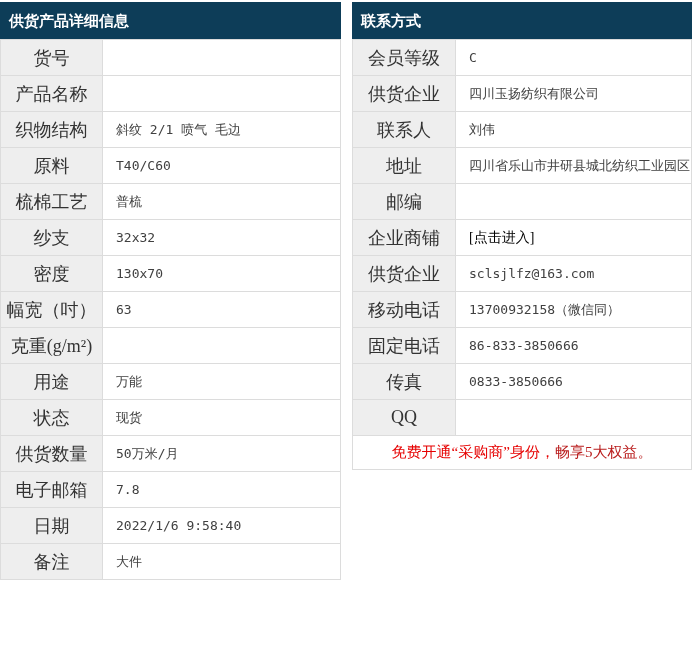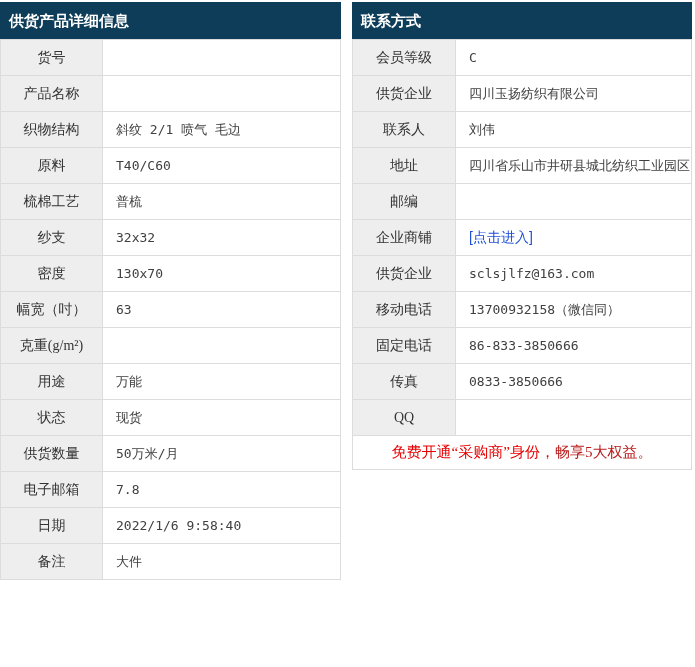--- a/index.html
+++ b/index.html
@@ -22,32 +22,32 @@
   }
   table { border-collapse: collapse; width: 100%; table-layout: fixed; }
   td {
     border: 1px solid #dcdcdc;
     height: 36px; vertical-align: middle;
     overflow: hidden; white-space: nowrap;
   }
   td.lbl {
     background: #eeeeee;
     text-align: center;
-    font-size: 14px; color: #333333;
+    font-size: 18px; color: #333333;
     font-family: "Liberation Serif", serif;
   }
   .panel-left  td.lbl { width: 102px; }
   .panel-right td.lbl { width: 103px; }
   td.val {
     background: #ffffff;
     text-align: left; padding-left: 13px;
     font-size: 13px; color: #404040;
     font-family: "DejaVu Sans Mono", monospace;
   }
-  a.shop-link { color: #1d4ed8; text-decoration: none; font-family: Liberation Sans, sans-serif; font-size: 14px; cursor: pointer; }
+  a.shop-link { color: #000000; text-decoration: none; font-family: Liberation Serif, serif; font-size: 14px; cursor: pointer; }
   td.note-cell {
     text-align: center; height: 34px;
     font-size: 15px;
     font-family: "Liberation Serif", serif;
     background: #ffffff;
   }
   .note-red  { color: #e60000; cursor: pointer; }
   .note-dark { color: #b91c1c; }
 </style>
 </head>

